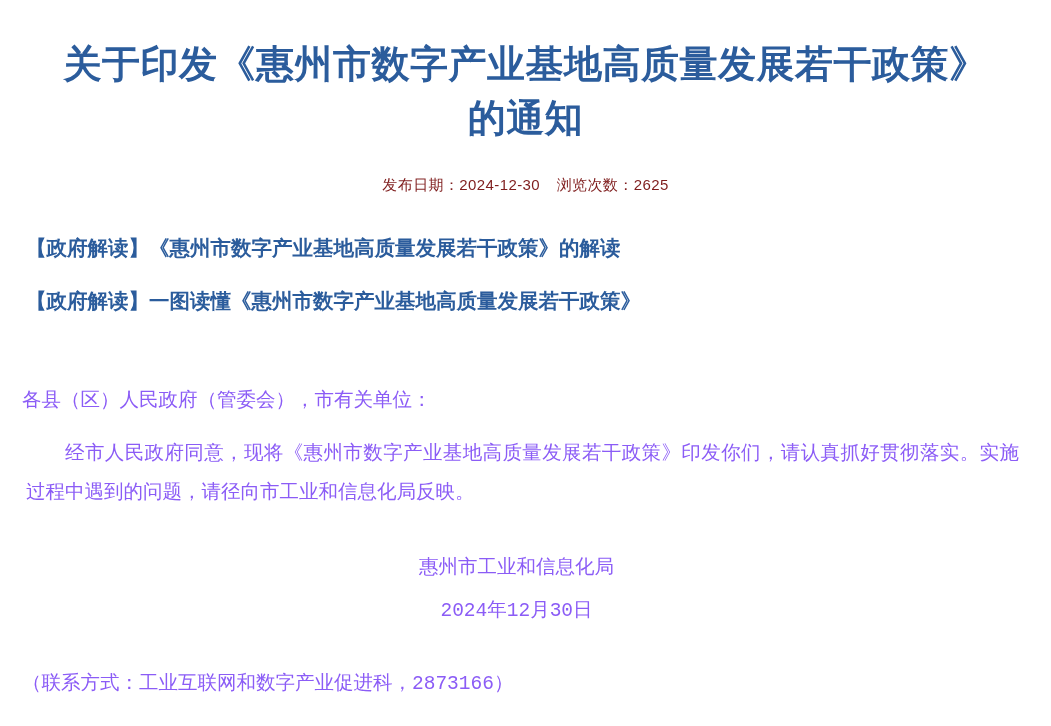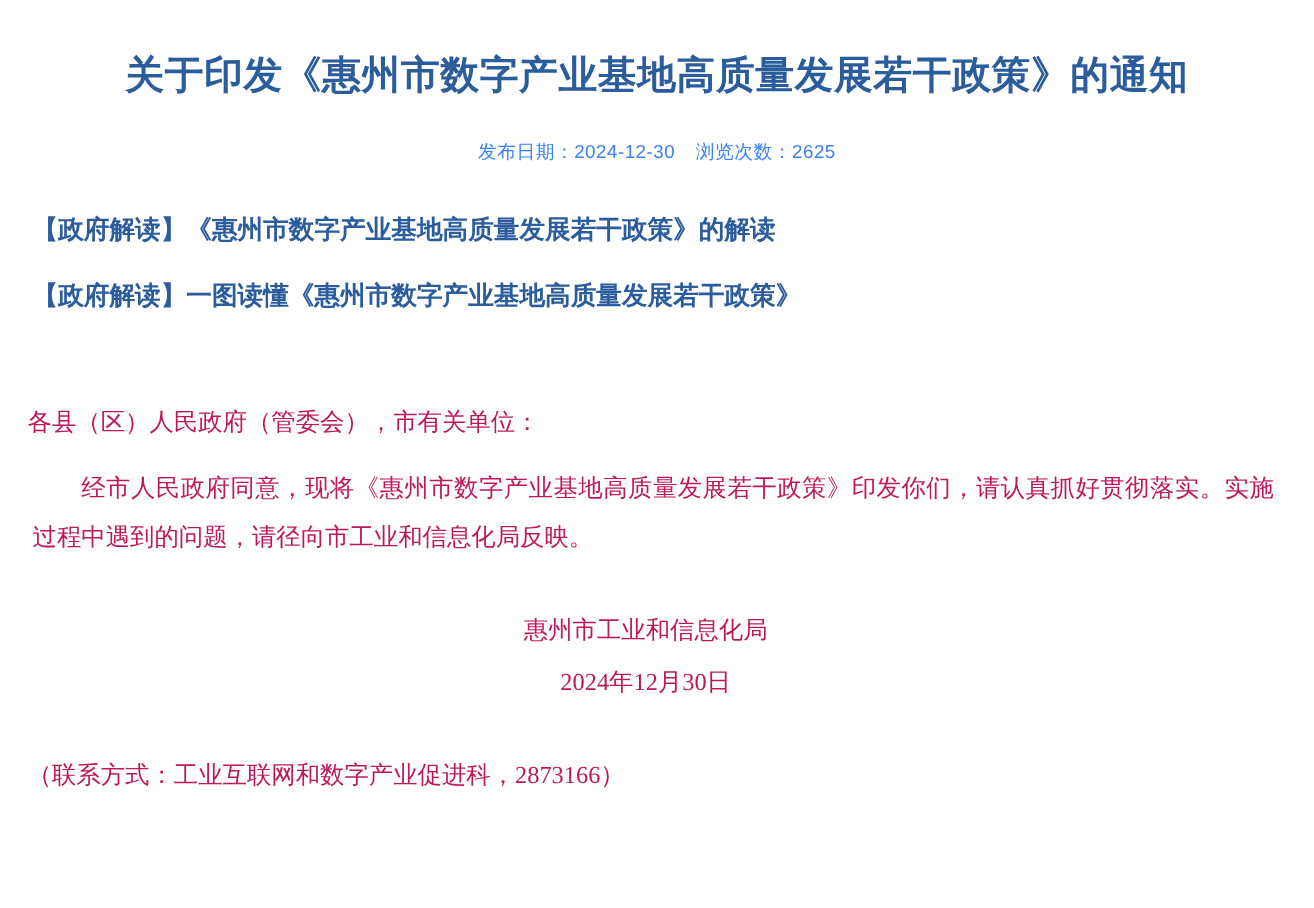--- a/index.html
+++ b/index.html
@@ -14,31 +14,31 @@
     color: #222222;
   }
   .page {
     width: 1051px;
     box-sizing: border-box;
     padding: 28px 22px 0 22px;
   }
   .doc-title {
     font-family: "Liberation Sans", "DejaVu Sans", sans-serif;
     font-weight: bold;
-    font-size: 31px;
+    font-size: 38px;
     line-height: 1.42;
     color: #2b5c9c;
     text-align: center;
     letter-spacing: 0.5px;
     margin: 10px auto 0 auto;
     max-width: 960px;
   }
   .meta {
     text-align: center;
-    color: #3b82f6;
+    color: #7f1d1d;
     font-family: "Liberation Sans", "DejaVu Sans", sans-serif;
     font-size: 15px;
     margin-top: 30px;
     letter-spacing: 0.4px;
   }
   .meta span {
     margin: 0 6px;
   }
   .links {
     margin-top: 38px;
@@ -52,21 +52,22 @@
     line-height: 1.5;
     text-underline-offset: 3px;
     margin-bottom: 22px;
     cursor: pointer;
     font-family: "Liberation Serif", "DejaVu Serif", serif;
   }
   .body-wrap {
     margin-top: 66px;
     font-size: 19.5px;
     line-height: 2.0;
-    color: #be185d;
+    color: #8b5cf6;
+    font-family: Liberation Mono, monospace;
   }
   .p-salutation {
     margin: 0 0 14px 0;
   }
   .p-indent {
     margin: 4px;
     text-indent: 2em;
     text-align: justify;
     padding-right: 6px;
   }

